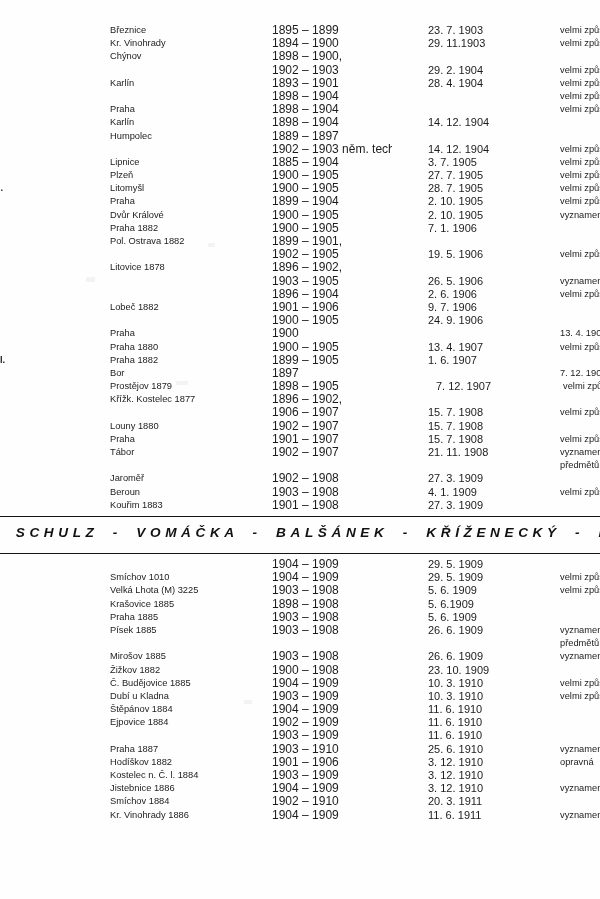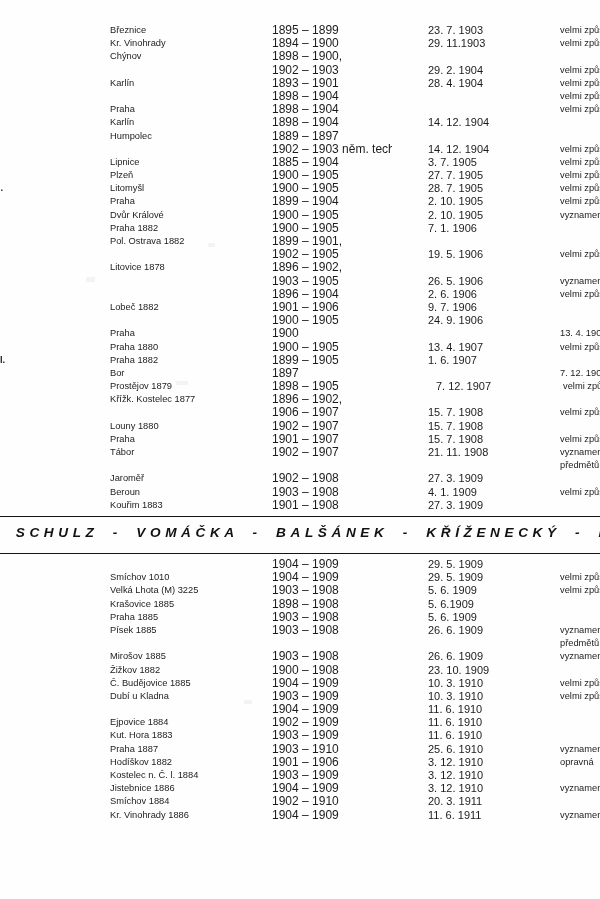--- a/index.html
+++ b/index.html
@@ -464,34 +464,34 @@
       </div>
       <div class="row">
         <div class="c-name">xa</div>
         <div class="c-place">Dubí u Kladna</div>
         <div class="c-period">1903 – 1909</div>
         <div class="c-date">10. 3. 1910</div>
         <div class="c-note">velmi způs.</div>
       </div>
       <div class="row">
         <div class="c-name">ch</div>
+        <div class="c-place">Štěpánov 1884</div>
         <div class="c-period">1904 – 1909</div>
         <div class="c-date">11. 6. 1910</div>
         <div class="c-note"></div>
       </div>
       <div class="row">
         <div class="c-name"></div>
         <div class="c-place">Ejpovice 1884</div>
         <div class="c-period">1902 – 1909</div>
         <div class="c-date">11. 6. 1910</div>
         <div class="c-note"></div>
       </div>
       <div class="row">
         <div class="c-name">ka</div>
-        <div class="c-place">Kut. Hora 1883</div>
         <div class="c-period">1903 – 1909</div>
         <div class="c-date">11. 6. 1910</div>
         <div class="c-note"></div>
       </div>
       <div class="row">
         <div class="c-name"></div>
         <div class="c-place">Praha 1887</div>
         <div class="c-period">1903 – 1910</div>
         <div class="c-date">25. 6. 1910</div>
         <div class="c-note">vyznamená</div>

